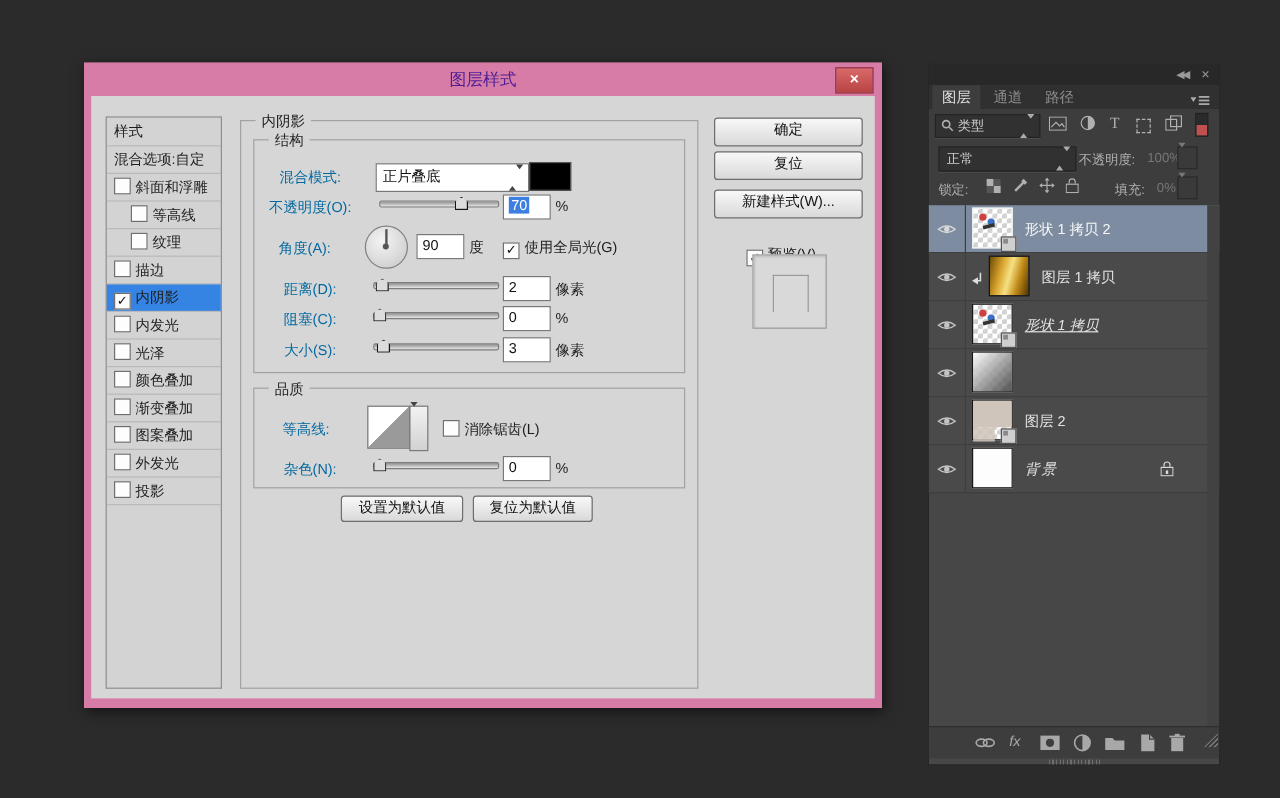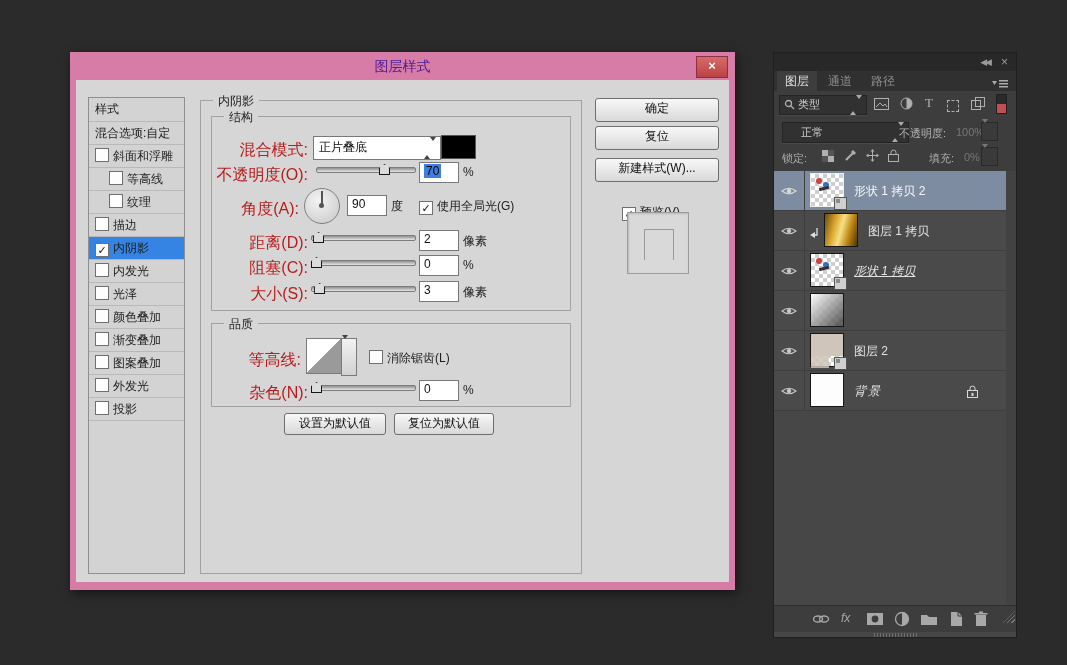--- a/index.html
+++ b/index.html
@@ -16,23 +16,23 @@
   
   #styles-list{left:12px;top:17px;width:95px;height:475px;background:#d3d3d3;border:1px solid #8f8f8f;}
   .sl-row{height:22px;line-height:22px;border-bottom:1px solid #b9b9b9;font-size:12px;color:#1d1d1d;padding-left:6px;white-space:nowrap;overflow:hidden;}
   .sl-row.hdr{height:23px;}
   .sl-row.sel{background:#3584e4;}
   .cbx{display:inline-block;width:12px;height:12px;background:#fdfdfd;border:1px solid #6f6f6f;vertical-align:-2px;
     font-size:11px;line-height:12px;text-align:center;color:#111;font-weight:bold;margin-right:4px;}
   .indent{padding-left:20px;}
   
   #main-box{left:124px;top:20px;width:380px;height:472px;}
-  .fieldlabel{position:absolute;font-size:16px;color:#b91c1c;text-align:right;}
+  .fieldlabel{position:absolute;font-size:12px;color:#0369a1;text-align:center;}
   .valbox{position:absolute;width:34px;height:18px;background:#fff;border:1px solid #787878;font-size:12px;color:#111;padding:1px 0 0 4px;}
-  .valbox .selval{background:#3d7fe0;color:#000000;padding:0 2px;}
+  .valbox .selval{background:#3d7fe0;color:#ffffff;padding:0 2px;}
   .unit{position:absolute;font-size:12px;color:#1d1d1d;}
   .slider{position:absolute;height:14px;}
   .slider .track{position:absolute;left:0;right:0;top:5px;height:4px;background:linear-gradient(#8f8f8f,#e6e6e6);
     border:1px solid #7d7d7d;border-radius:2px;}
   .slider .thumb{position:absolute;top:2px;width:11px;height:11px;background:#dcdcdc;
     clip-path:polygon(50% 0,100% 38%,100% 100%,0 100%,0 38%);filter:drop-shadow(0 0 1px #555);}
   .ddown{position:absolute;height:20px;background:#fff;border:1px solid #787878;font-size:12px;color:#111;
     padding:2px 0 0 5px;}
   .spin{position:absolute;right:4px;top:4px;}
   .tri-u{width:0;height:0;border-left:3px solid transparent;border-right:3px solid transparent;border-bottom:4px solid #444;margin-bottom:2px;}
@@ -247,21 +247,21 @@
           <path d="M6.5 1 A5.5 5.5 0 0 1 6.5 12 Z" fill="#b0b0b0"></path>
         </svg></span>
     <span class="ficon" style="left:151px;top:4px;font-size:13px;font-family:'Liberation Serif','DejaVu Serif',serif;">T</span>
     <span class="ficon" style="left:173px;top:7px;"><span style="display:inline-block;width:10px;height:10px;border:1px dashed #b0b0b0;"></span></span>
     <span class="ficon" style="left:197px;"><svg width="14" height="13">
           <rect x="0.5" y="3.5" width="9" height="9" fill="none" stroke="#b0b0b0"></rect>
           <rect x="4.5" y="0.5" width="9" height="9" fill="none" stroke="#b0b0b0"></rect>
         </svg></span>
     <span class="ficon" style="left:222px;top:3px;"><span style="display:inline-block;width:9px;height:18px;background:linear-gradient(#2a2a2a 50%,#c05050 50%);border:1px solid #202020;"></span></span>
 
-    <div class="dk-dd" style="left:8px;top:31px;width:107px;height:17px;padding:2px 0 0 18px;">
+    <div class="dk-dd" style="left:8px;top:31px;width:107px;height:17px;padding:2px 0 0 6px;">
       <span>正常</span>
       <span style="position:absolute;right:4px;top:3px;"><span class="tri-u2"></span><span class="tri-d2"></span></span>
     </div>
     <span class="dk-lbl" style="left:125px;top:35px;">不透明度:</span>
     <span class="dk-lbl dis" style="left:182px;top:35px;">100%</span>
     <span class="dk-arrowbox" style="left:207px;top:31px;"><span class="tri-d2"></span></span>
 
     <span class="dk-lbl" style="left:8px;top:60px;">锁定:</span>
     <span class="ficon" style="left:48px;top:57px;"><svg width="12" height="12">
           <rect width="6" height="6" fill="#b0b0b0"></rect>

